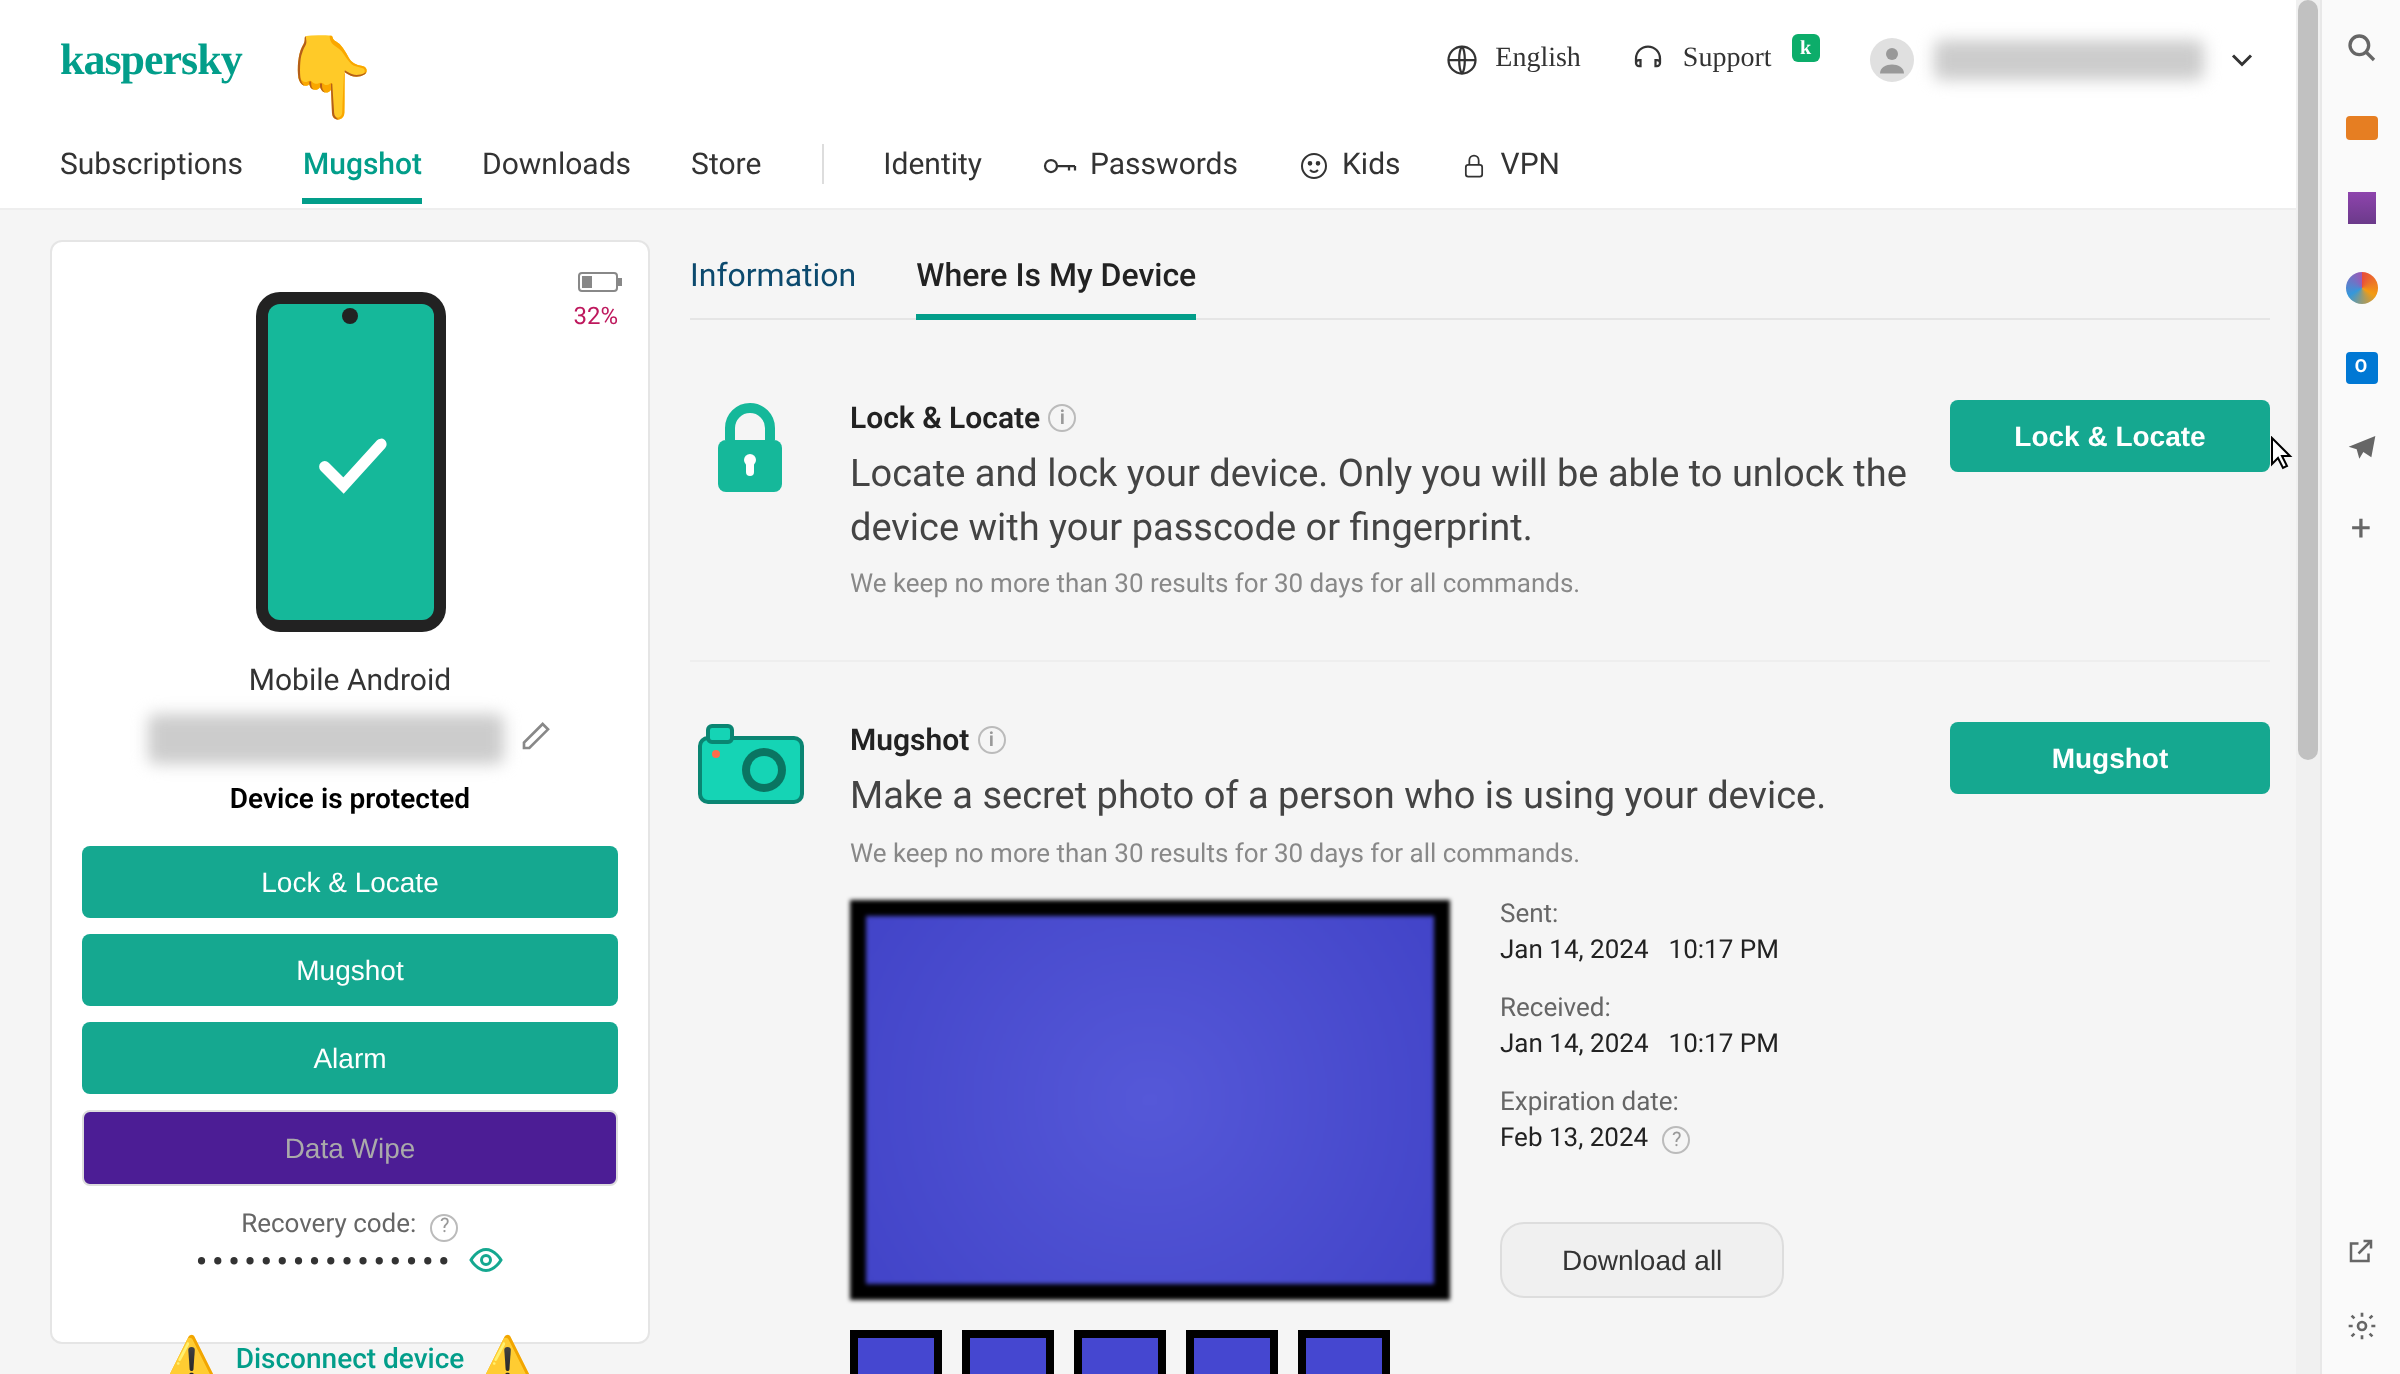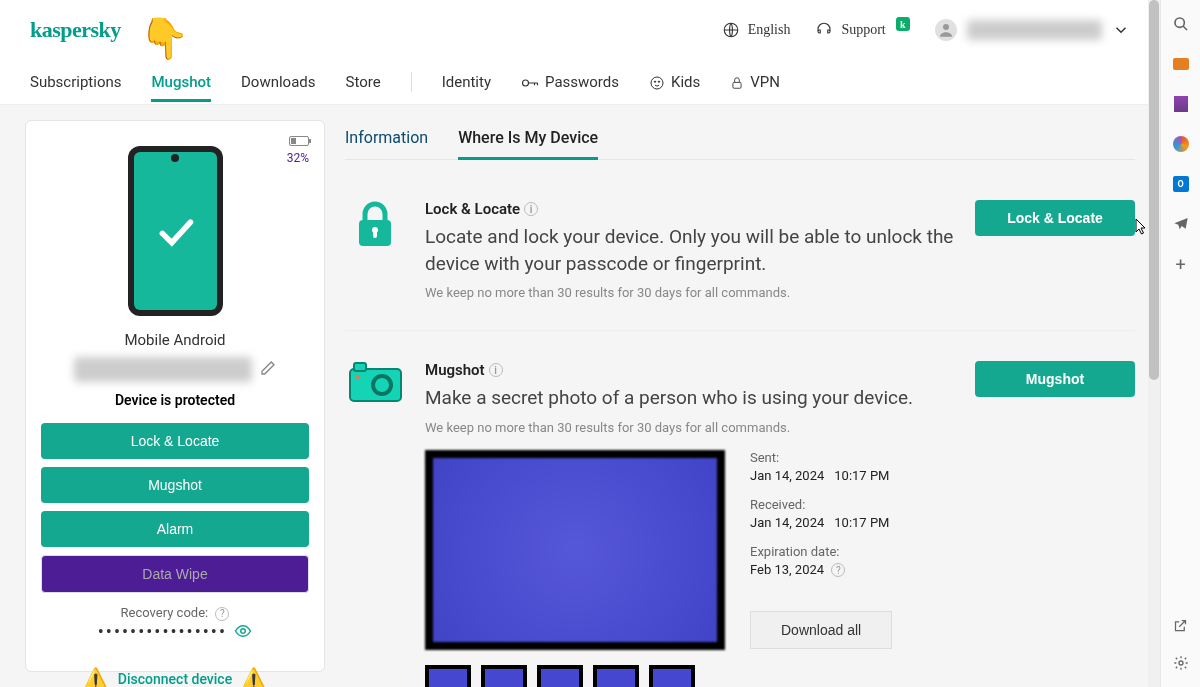--- a/index.html
+++ b/index.html
@@ -25,21 +25,21 @@
 .nav-item { font-size: 15px; color: #333; cursor: pointer; padding: 10px 0; position: relative; }
 .nav-item.active { color: #029e8a; font-weight: 500; }
 .nav-item.active::after { content:''; position:absolute; bottom:-1px; left:0; right:0; height:3px; background:#029e8a; }
 .nav-divider { width:1px; height:20px; background:#ddd; }
 .nav-icon { display:inline-block; margin-right:6px; vertical-align:middle;}
 
 .pointer-hand { position:absolute; left:140px; top:15px; font-size:40px; z-index:100; transform: rotate(180deg);}
 
 .content { display:flex; padding: 15px 25px; gap:20px; background:#f5f5f5; height: calc(687px - 105px); overflow:hidden;}
 .device-card { width: 300px; background:#fff; border:1px solid #e5e5e5; border-radius:6px; padding:15px; position:relative; }
-.battery { position:absolute; top:15px; right:15px; text-align:right; font-size:12px; color:#4c1d95;}
+.battery { position:absolute; top:15px; right:15px; text-align:right; font-size:12px; color:#be185d;}
 .battery-icon { display:inline-block; width:20px; height:10px; border:1px solid #888; border-radius:2px; position:relative; margin-bottom:2px;}
 .battery-icon::after { content:''; position:absolute; right:-3px; top:2px; width:2px; height:4px; background:#888;}
 .battery-fill { position:absolute; left:1px; top:1px; height:6px; width:30%; background:#888;}
 
 .phone-mock { width:95px; height:170px; margin:10px auto 15px; background:#222; border-radius:12px; padding:6px; position:relative;}
 .phone-screen { width:100%; height:100%; background:#15b89a; border-radius:6px; display:flex; align-items:center; justify-content:center; position:relative;}
 .phone-notch { position:absolute; top:2px; left:50%; transform:translateX(-50%); width:8px; height:8px; background:#222; border-radius:50%;}
 .check-big { color:#fff; }
 
 .device-name { text-align:center; font-size:15px; color:#333; margin-bottom:8px;}
@@ -79,21 +79,21 @@
 .mugshot-photo-inner { width:100%; height:100%; background: radial-gradient(circle, #5558d8, #4244c8); }
 .mugshot-thumbs { display:flex; gap:10px; margin-top:15px;}
 .thumb { width:46px; height:46px; background:#000; padding:4px;}
 .thumb-inner { width:100%; height:100%; background:#4547d0;}
 
 .mugshot-meta { flex:1; font-size:13px;}
 .meta-row { margin-bottom:14px;}
 .meta-label { color:#666; margin-bottom:3px;}
 .meta-value { color:#222;}
 .meta-value .time { margin-left:10px;}
-.download-btn { margin-top:20px; padding:10px 30px; background:#f0f0f0; border:1px solid #ddd; border-radius:0; font-size:14px; cursor:pointer; color:#333;}
+.download-btn { margin-top:20px; padding:10px 30px; background:#f0f0f0; border:1px solid #ddd; border-radius:12px; font-size:14px; cursor:pointer; color:#333;}
 
 .cursor-arrow { position:absolute; left:1135px; top:218px; font-size:16px; color:#000; z-index:50;}
 
 
 .lock-svg { width:44px; height:50px;}
 .camera-svg { width:55px; height:42px;}
 
 
 .rs-search { color:#5a8fc7;}
 .rs-orange { width:16px; height:12px; background:#e67e22; border-radius:2px;}

